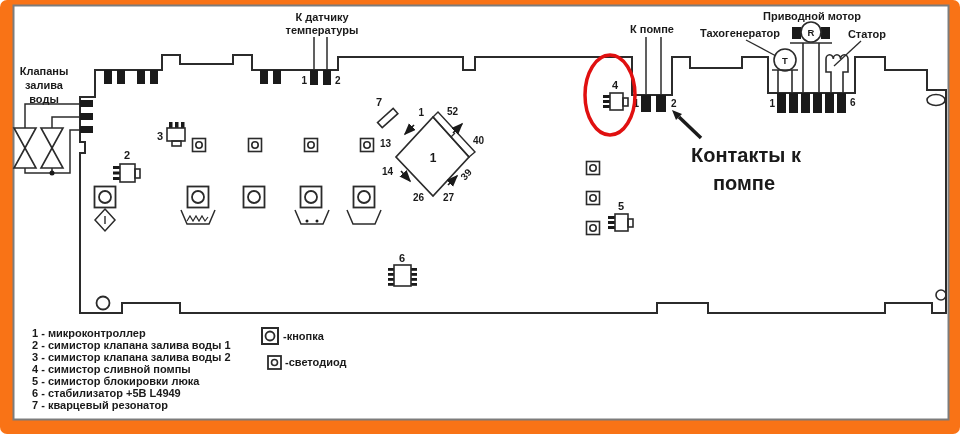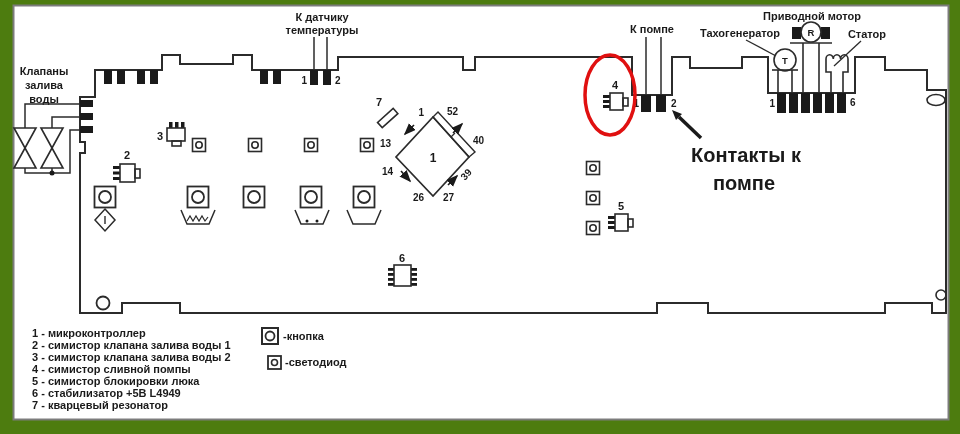--- a/index.html
+++ b/index.html
@@ -1,16 +1,16 @@
 <!DOCTYPE html>
 <html><head>
 <meta charset="utf-8">
 <style>
   html,body{margin:0;padding:0;background:#ffffff;}
-  #stage{position:relative;width:960px;height:434px;background:#4d7c0f;overflow:hidden;}
+  #stage{position:relative;width:960px;height:434px;background:#f97316;overflow:hidden;border-radius:7px;}
   svg{display:block;}
   text{font-family:"Liberation Sans","DejaVu Sans",sans-serif;fill:#1a1a1a;}
   .lbl{font-size:11px;font-weight:700;}
   .pin-num{font-size:10px;font-weight:700;}
   .comp-num{font-size:11px;font-weight:700;}
   .mcu-num{font-size:12px;font-weight:700;}
   .legend-line{font-size:11px;font-weight:700;}
   .callout{font-size:20px;font-weight:700;}
   .circ-letter{font-size:9.5px;font-weight:700;}
   .stroke{stroke:#2b2b2b;fill:none;}

